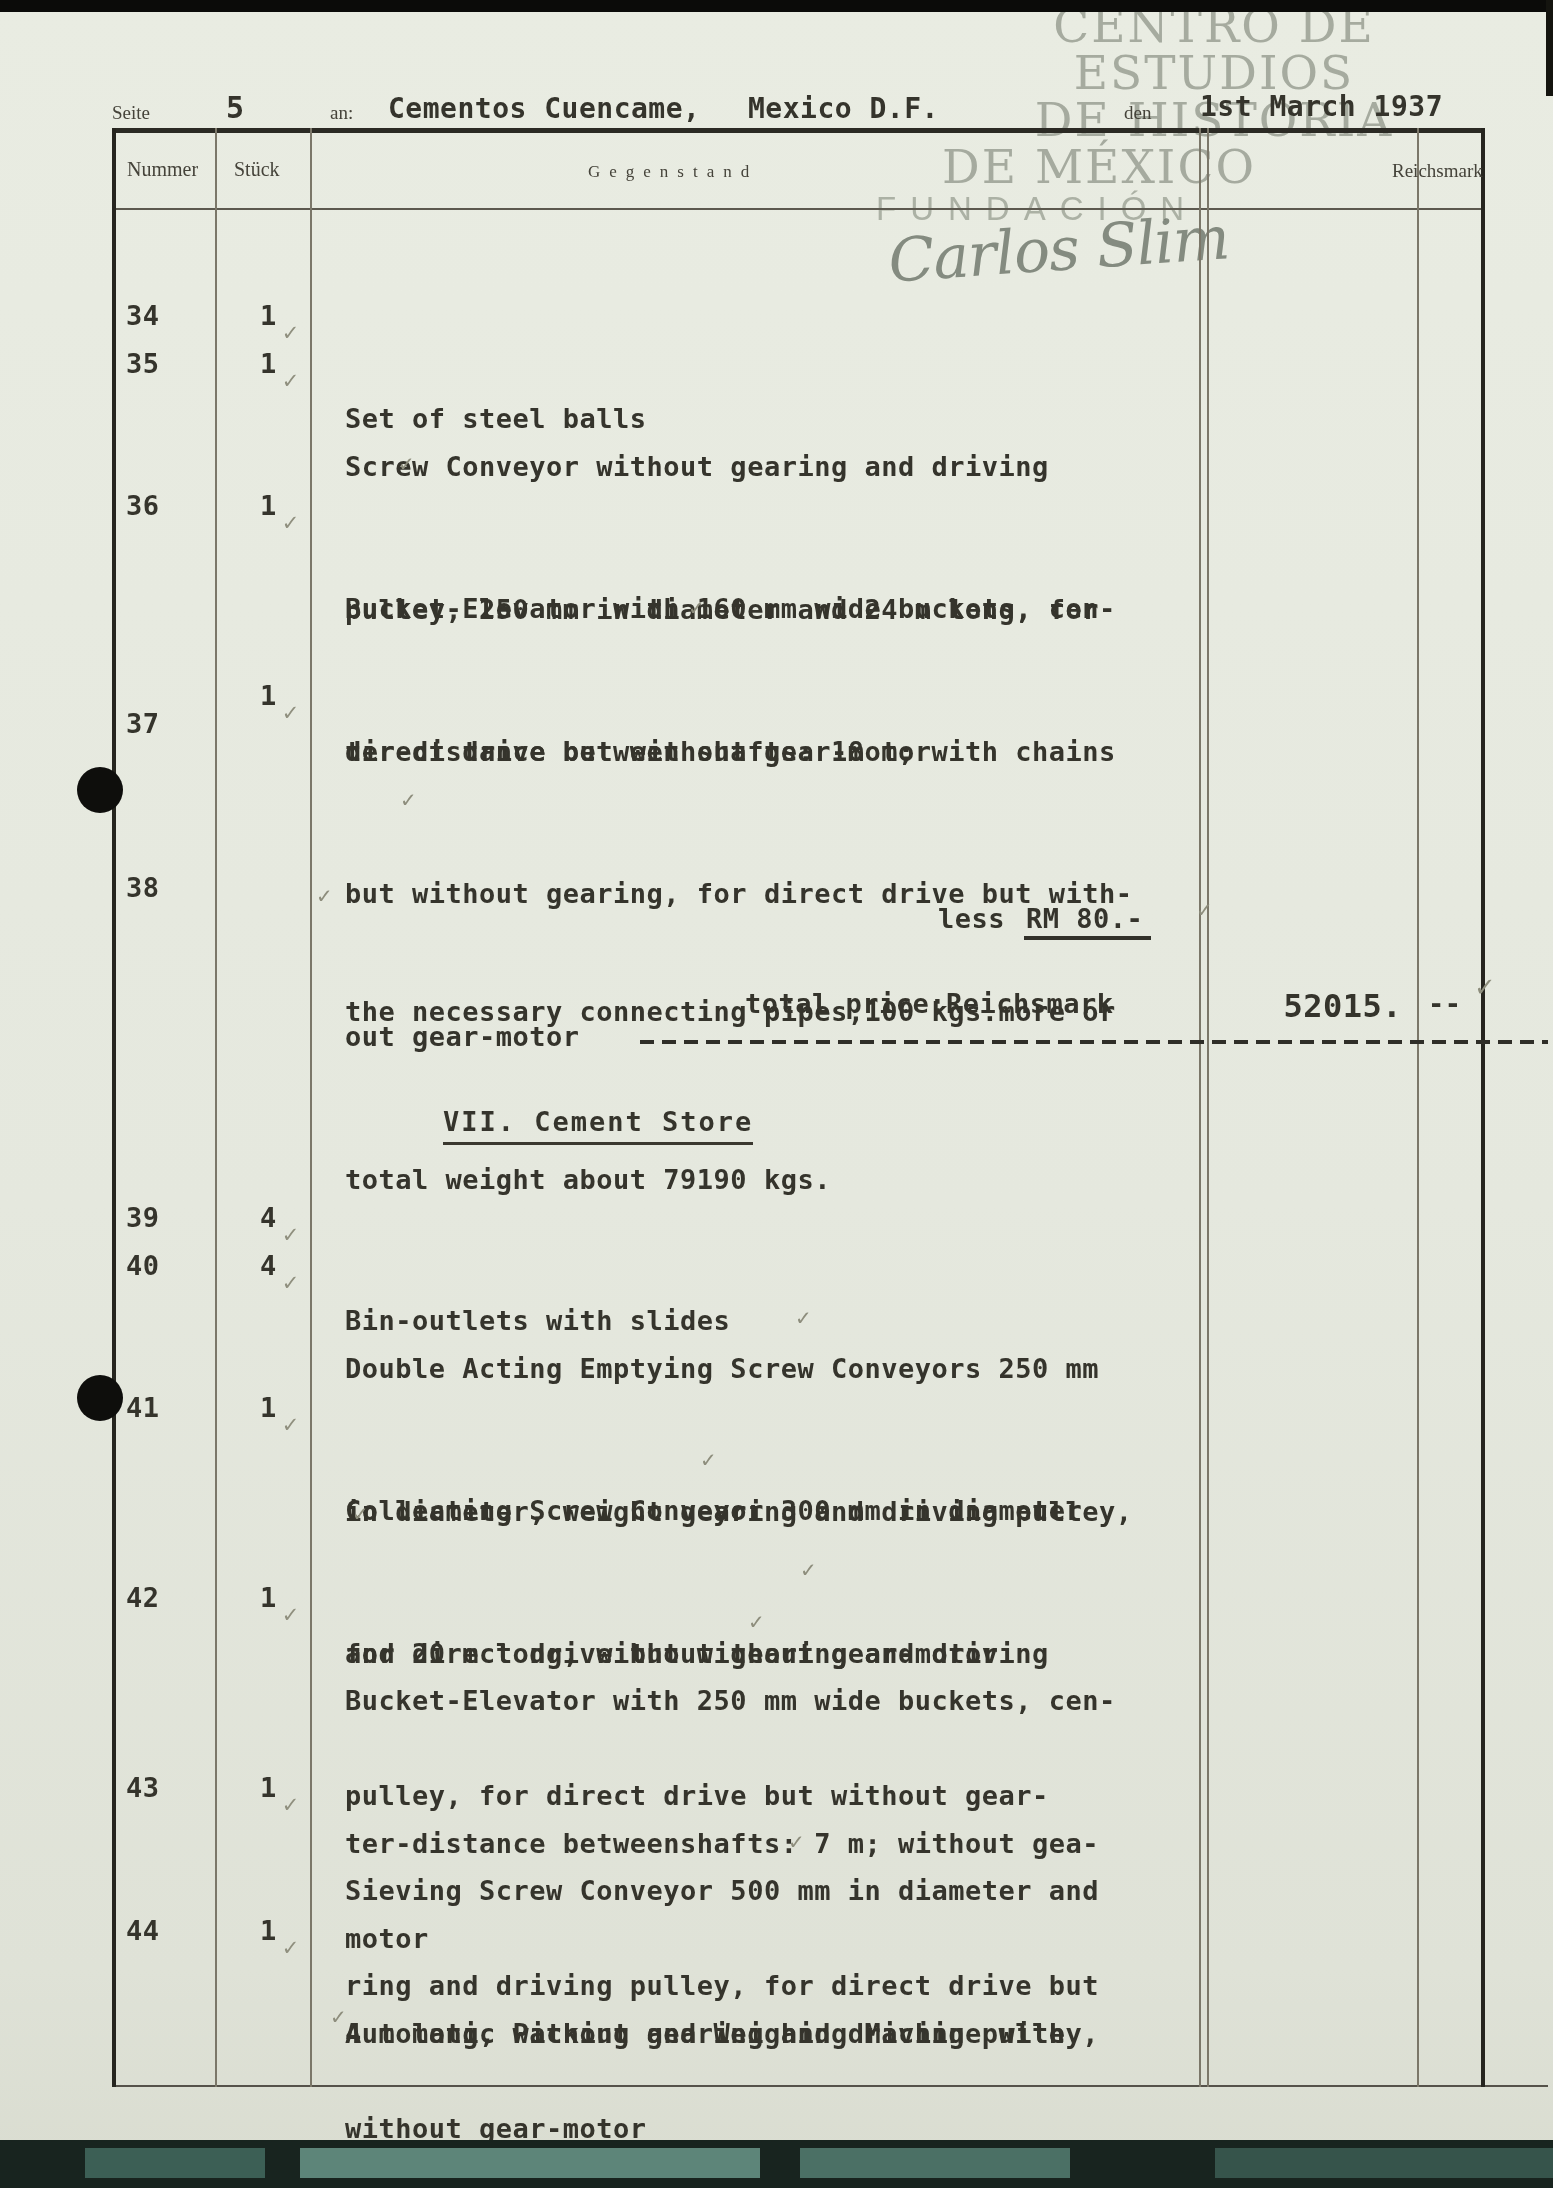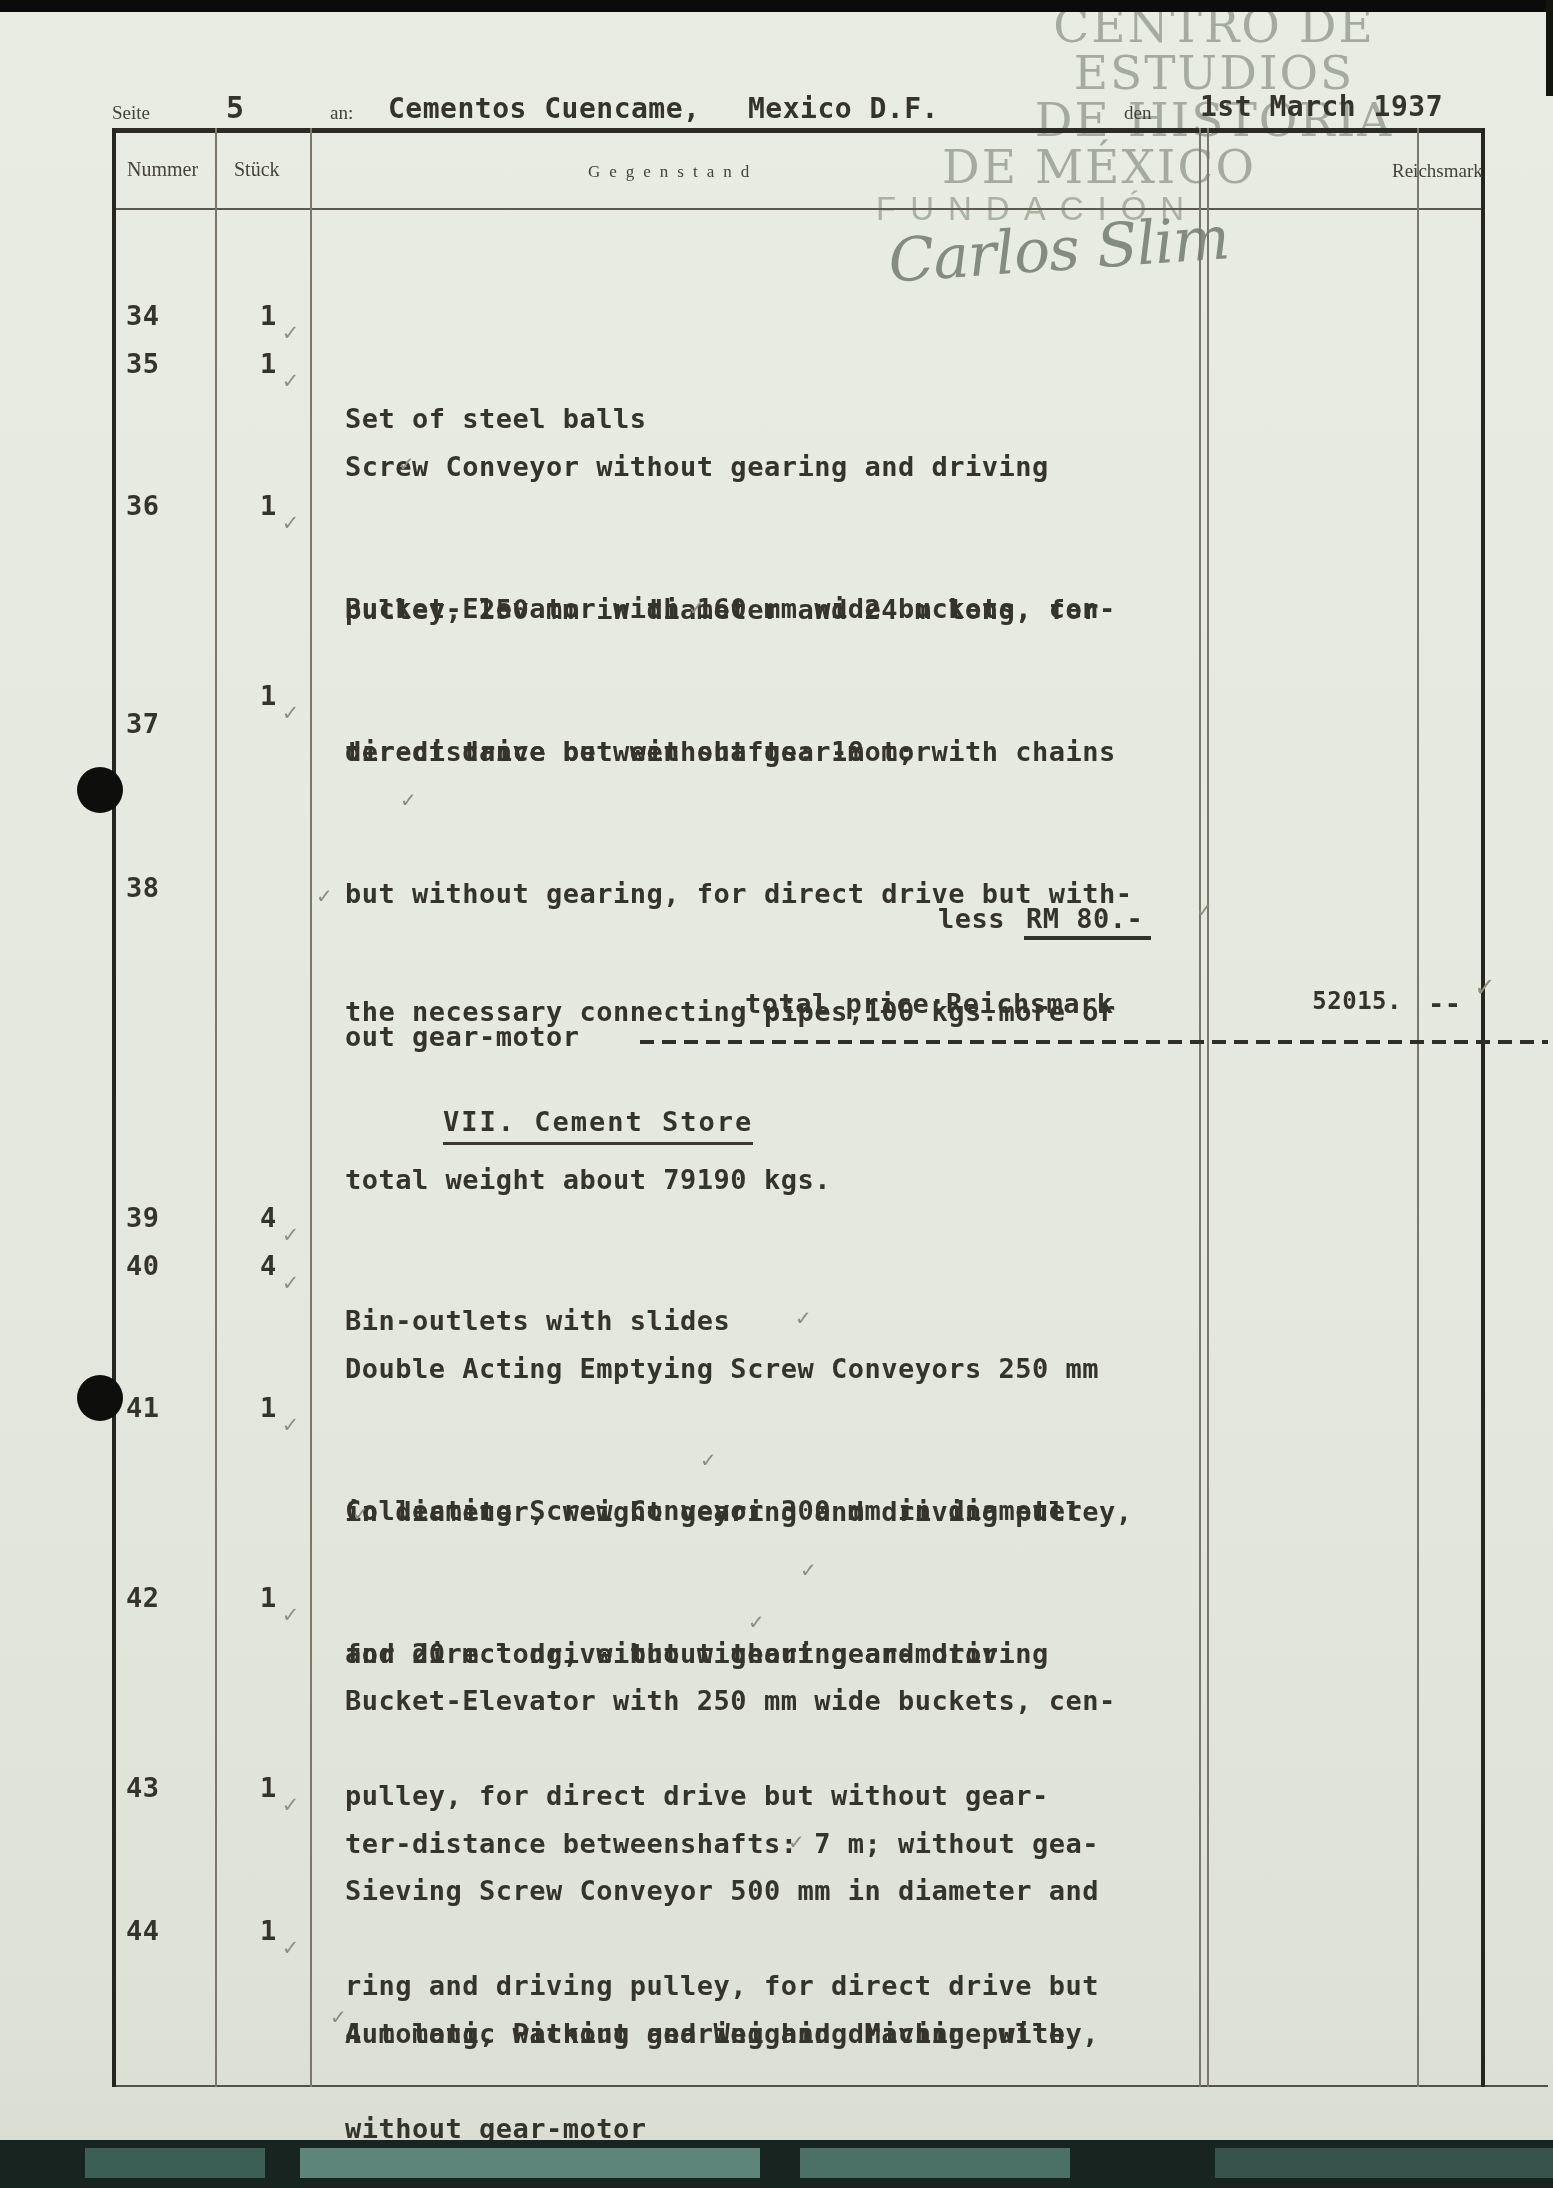--- a/index.html
+++ b/index.html
@@ -34,21 +34,21 @@
      font-size:19px;color:#45433a;}
   .num{left:126px;width:84px;}
   .qty{left:260px;}
   .desc{left:345px;line-height:47.5px;}
   .desc38{line-height:56px;}
   .chk{display:inline-block;font-family:"DejaVu Sans",sans-serif;font-weight:normal;
        font-size:21px;color:#8f8f7e;transform:translate(5px,15px);}
   .uchk{position:absolute;z-index:3;font-family:"DejaVu Sans",sans-serif;font-size:20px;color:#8d8d7c;}
   .heading{letter-spacing:2px;border-bottom:3px solid #3a382f;padding-bottom:5px;}
   .uline{border-bottom:4px solid #32312a;padding:0 8px 2px 2px;}
-  .amount{left:1202px;width:200px;text-align:right;font-size:24px;}
+  .amount{left:1202px;width:200px;text-align:right;font-size:32px;}
   .gegenstand-label{letter-spacing:9px;font-size:17px;}
   .rm-label{font-weight:normal;}
   .dashes{position:absolute;height:4px;z-index:3;
           background:repeating-linear-gradient(90deg,#2f2e28 0 14px,transparent 14px 22px);}
 </style>
 </head>
 <body>
 
 <div class="page">
 
@@ -144,20 +144,21 @@
     <div>in diameter, weight gearing and driving pulley,</div>
     <div>for direct drive but without gear-motor</div>
   </div>
 
   <div class="t num" style="top:1392px">41</div>
   <div class="t qty" style="top:1392px"><span>1</span><span class="chk">✓</span></div>
   <div class="t desc" style="top:1392px">
     <div>Collecting Screw Conveyor 300 mm in diameter</div>
     <div>and 20 m long, without gearing and driving</div>
     <div>pulley, for direct drive but without gear-</div>
+    <div>motor</div>
   </div>
 
   <div class="t num" style="top:1582px">42</div>
   <div class="t qty" style="top:1582px"><span>1</span><span class="chk">✓</span></div>
   <div class="t desc" style="top:1582px">
     <div>Bucket-Elevator with 250 mm wide buckets, cen-</div>
     <div>ter-distance betweenshafts: 7 m; without gea-</div>
     <div>ring and driving pulley, for direct drive but</div>
     <div>without gear-motor</div>
   </div>

